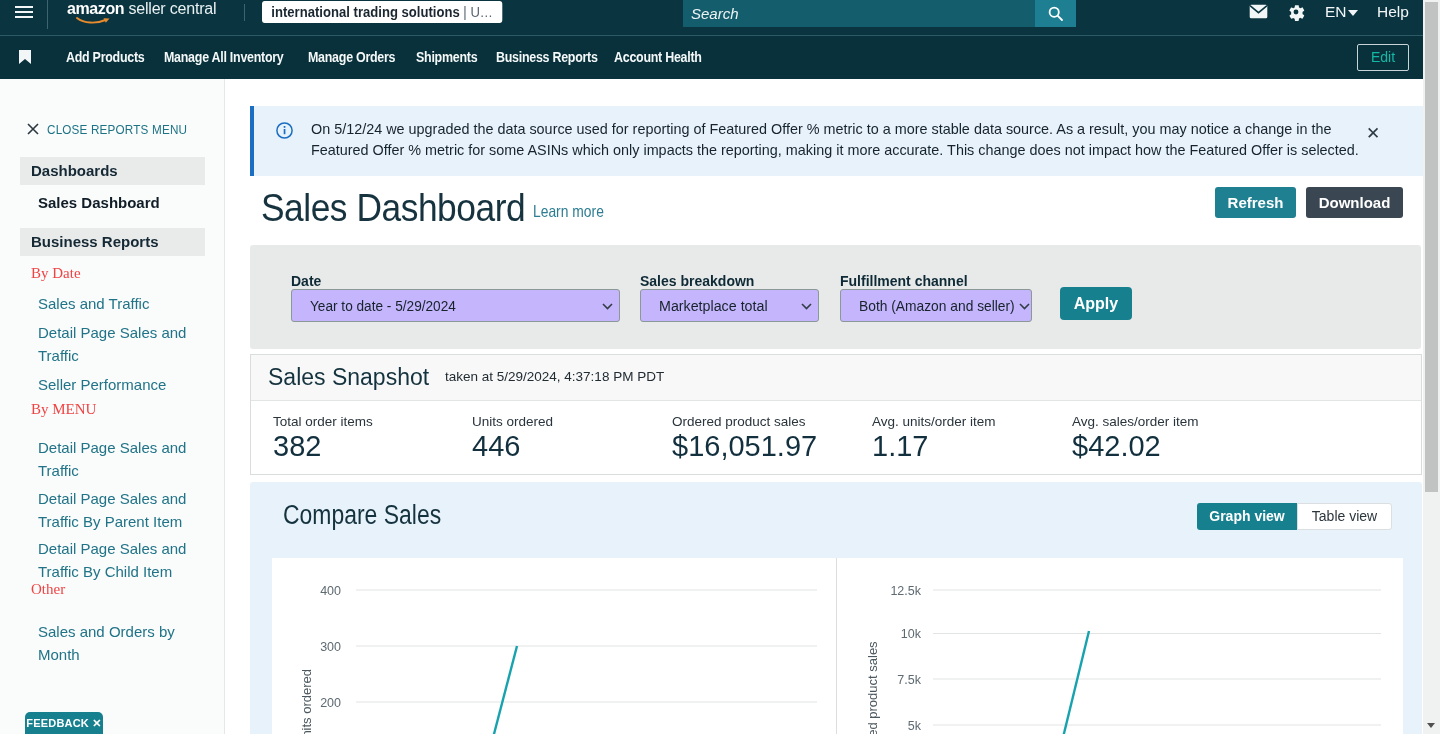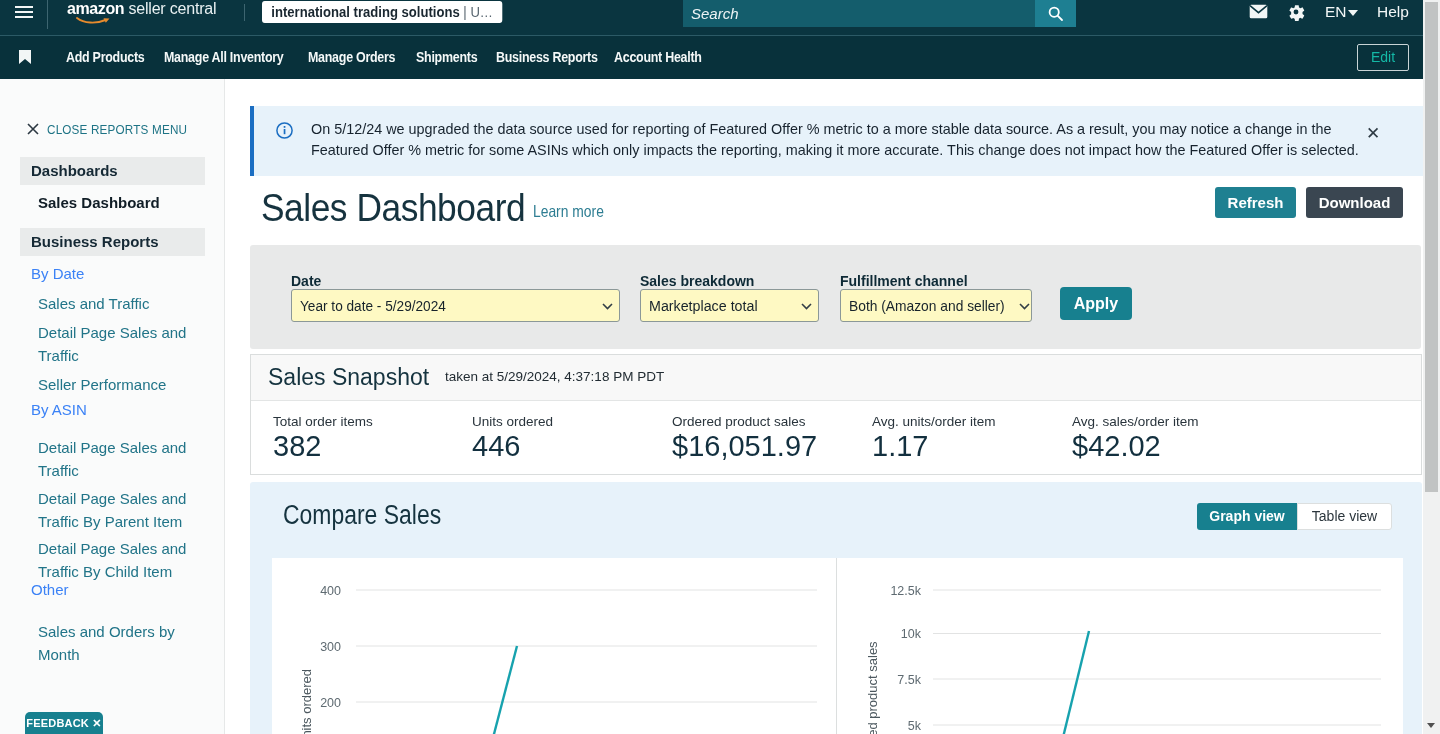--- a/index.html
+++ b/index.html
@@ -26,38 +26,38 @@
   .topright { position:absolute; color:#f3f7f7; font-size:15px; }
 
   
   .navitem { position:absolute; top:0; height:42px; line-height:42px; color:#f4f8f8; font-size:14px; font-weight:700; letter-spacing:-0.3px; white-space:nowrap; transform:scaleX(0.89); transform-origin:left center; }
   #editbtn { position:absolute; left:1357px; top:8px; width:52px; height:27px; border:1px solid #c9d4d6; border-radius:2px; color:#14b8a6; font-size:14px; text-align:center; line-height:25px; }
 
   
   #sidebar { position:absolute; left:0; top:79px; width:225px; height:655px; background:#fafbfb; border-right:1px solid #e6e8e8; }
   .sechead { position:absolute; left:20px; width:185px; height:28px; background:#e9ebeb; line-height:28px; padding-left:11px; font-weight:700; font-size:15px; color:#152935; }
   .slink { position:absolute; left:38px; font-size:15px; color:#217488; line-height:22.5px; }
-  .splain { position:absolute; left:31px; font-size:15px; color:#3b82f6; }
+  .splain { position:absolute; left:31px; font-size:15px; color:#ef4444;font-family:Liberation Serif, serif; }
 
   #feedback { position:absolute; left:25px; top:712px; width:78px; height:22px; background:#17808f; border-radius:5px 5px 0 0; color:#fff; font-size:11px; font-weight:700; text-align:center; line-height:22px; letter-spacing:0.2px; }
 
   
   #banner { position:absolute; left:250px; top:106px; width:1328px; height:70px; background:#e7f2fa; border-left:4px solid #1b6ec2; border-radius:0 3px 3px 0; }
   #banner .txt { position:absolute; left:57px; top:13px; font-size:14.4px; line-height:21px; color:#17232e; }
   #banner .bx { position:absolute; left:1112px; top:17px; font-size:17px; color:#2e3b44; }
 
   #h1title { position:absolute; left:261px; top:187px; font-size:38px; color:#16333f; letter-spacing:-0.5px; transform:scaleX(0.93); transform-origin:left center; }
   #learnmore { position:absolute; left:533px; top:202px; font-size:16.5px; color:#2d7d92; transform:scaleX(0.84); transform-origin:left center; }
   .btn { position:absolute; border-radius:3px; color:#fff; font-size:15px; font-weight:700; text-align:center; }
   #refreshbtn { left:1215px; top:187px; width:81px; height:31px; background:#1f8091; line-height:31px; }
   #downloadbtn { left:1306px; top:187px; width:97px; height:31px; background:#3a4651; line-height:31px; }
 
   #filtercard { position:absolute; left:250px; top:245px; width:1171px; height:104px; background:#e8e9e9; border-radius:3px; }
   .flabel { position:absolute; top:28px; font-size:14px; font-weight:700; color:#0e2a36; }
-  .fselect { position:absolute; top:44px; height:33px; background:#fef9c3; border:1px solid #8b9898; border-radius:3px; font-size:15.5px; color:#17232b; line-height:31px; padding-left:8px; }
+  .fselect { position:absolute; top:44px; height:33px; background:#c4b5fd; border:1px solid #8b9898; border-radius:3px; font-size:15.5px; color:#17232b; line-height:31px; padding-left:18px; }
   .chev { position:absolute; top:13px; width:11px; height:7px; }
   .sx { display:inline-block; transform-origin:left center; }
   #applybtn { position:absolute; left:810px; top:42px; width:72px; height:33px; background:#17808f; border-radius:4px; color:#fff; font-weight:700; font-size:16px; text-align:center; line-height:33px; }
 
   #snapcard { position:absolute; left:250px; top:354px; width:1172px; height:121px; background:#fff; border:1px solid #dadddd; }
   #snaphead { position:absolute; left:0; top:0; width:1170px; height:46px; background:#f8f8f8; border-bottom:1px solid #e3e5e5; }
   #snaphead .t { position:absolute; left:17px; top:9px; font-size:23px; color:#15333f; }
   #snaphead .s { position:absolute; left:194px; top:14px; font-size:13.5px; color:#222c33; }
   .stat { position:absolute; top:59px; }
   .stat .lab { font-size:13.5px; color:#29343c; margin-bottom:1px; }
@@ -135,21 +135,21 @@
       <path d="M1 1 L11 11 M11 1 L1 11" stroke="#2c3842" stroke-width="1.6"></path>
     </svg>
   <div class="abs" style="left:47px;top:43px;font-size:13px;color:#1d7385;letter-spacing:0.2px;transform:scaleX(0.9);transform-origin:left center;">CLOSE REPORTS MENU</div>
   <div class="sechead" style="top:78px;">Dashboards</div>
   <div class="abs" style="left:38px;top:115px;font-size:15px;font-weight:700;color:#101d26;">Sales Dashboard</div>
   <div class="sechead" style="top:149px;">Business Reports</div>
   <div class="splain" style="top:186px;">By Date</div>
   <div class="slink" style="top:214px;">Sales and Traffic</div>
   <div class="slink" style="top:243px;width:150px;">Detail Page Sales and Traffic</div>
   <div class="slink" style="top:295px;">Seller Performance</div>
-  <div class="splain" style="top:322px;">By ASIN</div>
+  <div class="splain" style="top:322px;">By MENU</div>
   <div class="slink" style="top:358px;width:150px;">Detail Page Sales and Traffic</div>
   <div class="slink" style="top:459px;width:165px;">Detail Page Sales and Traffic By Child Item</div>
   <div class="slink" style="top:409px;width:165px;">Detail Page Sales and Traffic By Parent Item</div>
   <div class="splain" style="top:502px;">Other</div>
   <div class="slink" style="top:542px;width:150px;">Sales and Orders by Month</div>
 </div>
 <div id="feedback">FEEDBACK ✕</div>
 
 <div id="banner">
   <svg class="abs" style="left:22px;top:16px" width="17" height="17" viewBox="0 0 17 17">

